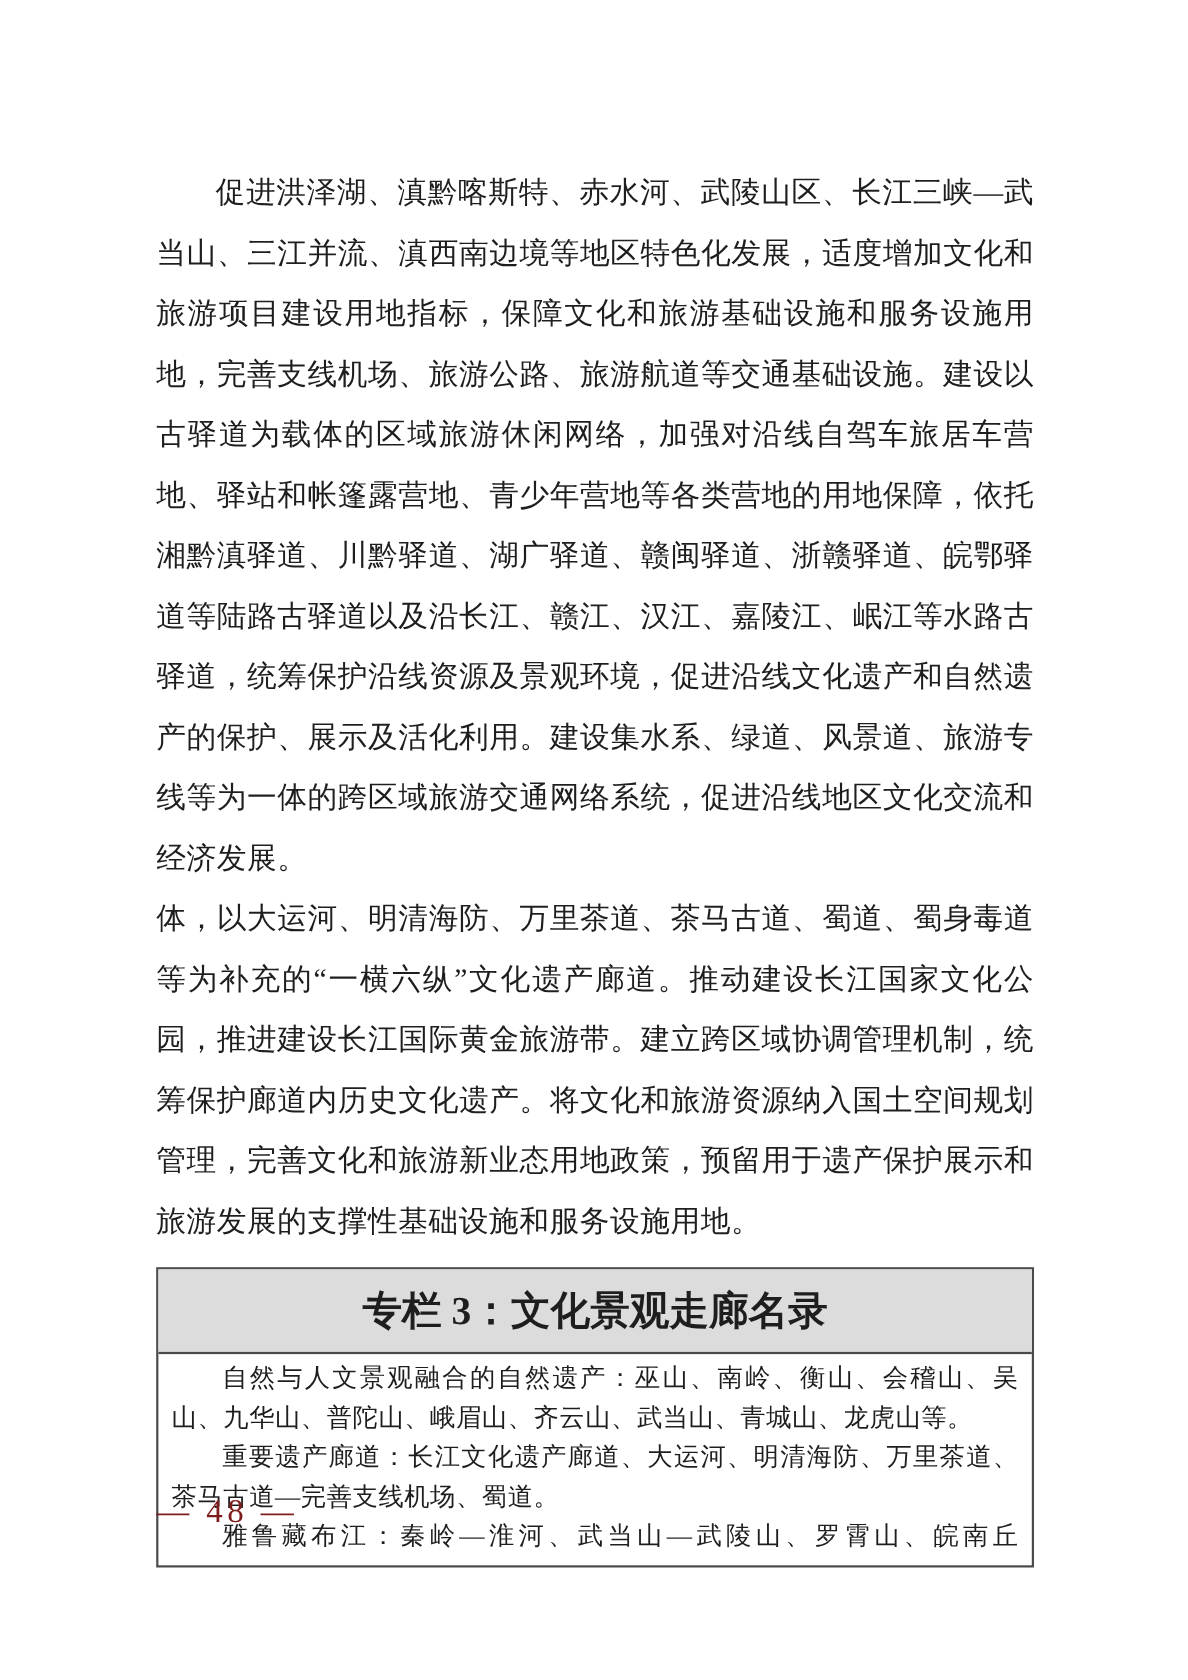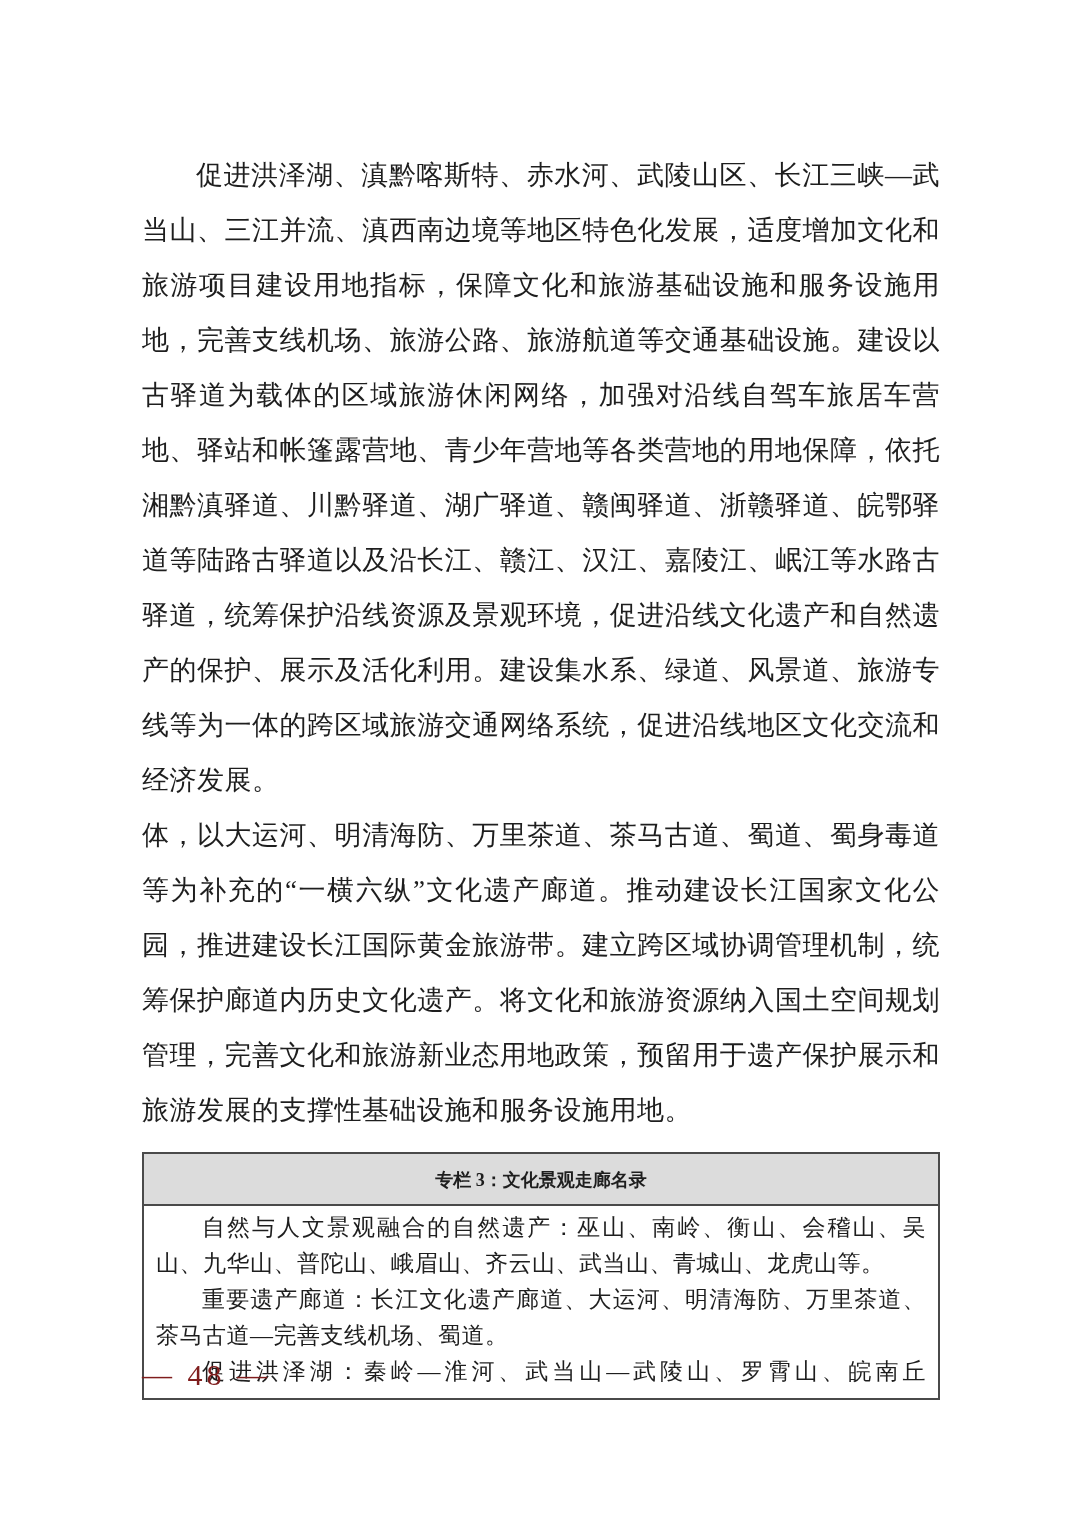--- a/index.html
+++ b/index.html
@@ -35,21 +35,21 @@
   .column-box {
     margin-top: 14px;
     border: 2px solid #4a4a4a;
     background: #ffffff;
   }
   .column-box-header {
     background: #dcdcdc;
     border-bottom: 2px solid #4a4a4a;
     text-align: center;
     font-weight: bold;
-    font-size: 18px;
+    font-size: 36px;
     padding: 14px 0 12px 0;
   }
   .column-box-body {
     padding: 4px 12px 8px 12px;
     border-radius: 25px;
   }
   .box-para {
     margin: 0;
     font-size: 23px;
     line-height: 36px;
@@ -74,18 +74,18 @@
 
 <main class="page-content">
   <p class="body-para">促进洪泽湖、滇黔喀斯特、赤水河、武陵山区、长江三峡—武当山、三江并流、滇西南边境等地区特色化发展，适度增加文化和旅游项目建设用地指标，保障文化和旅游基础设施和服务设施用地，完善支线机场、旅游公路、旅游航道等交通基础设施。建设以古驿道为载体的区域旅游休闲网络，加强对沿线自驾车旅居车营地、驿站和帐篷露营地、青少年营地等各类营地的用地保障，依托湘黔滇驿道、川黔驿道、湖广驿道、赣闽驿道、浙赣驿道、皖鄂驿道等陆路古驿道以及沿长江、赣江、汉江、嘉陵江、岷江等水路古驿道，统筹保护沿线资源及景观环境，促进沿线文化遗产和自然遗产的保护、展示及活化利用。建设集水系、绿道、风景道、旅游专线等为一体的跨区域旅游交通网络系统，促进沿线地区文化交流和经济发展。</p>
   <p class="body-para no-indent">体，以大运河、明清海防、万里茶道、茶马古道、蜀道、蜀身毒道等为补充的“一横六纵”文化遗产廊道。推动建设长江国家文化公园，推进建设长江国际黄金旅游带。建立跨区域协调管理机制，统筹保护廊道内历史文化遗产。将文化和旅游资源纳入国土空间规划管理，完善文化和旅游新业态用地政策，预留用于遗产保护展示和旅游发展的支撑性基础设施和服务设施用地。</p>
 
   <section class="column-box">
     <header class="column-box-header">专栏 3：文化景观走廊名录</header>
     <div class="column-box-body">
       <p class="box-para">自然与人文景观融合的自然遗产：巫山、南岭、衡山、会稽山、吴山、九华山、普陀山、峨眉山、齐云山、武当山、青城山、龙虎山等。</p>
       <p class="box-para">重要遗产廊道：长江文化遗产廊道、大运河、明清海防、万里茶道、茶马古道—完善支线机场、蜀道。</p>
-      <p class="box-para fill-last-line">促进洪泽湖：秦岭—淮河、武当山—武陵山、罗霄山、皖南丘</p>
+      <p class="box-para fill-last-line">雅鲁藏布江：秦岭—淮河、武当山—武陵山、罗霄山、皖南丘</p>
     </div>
   </section>
 </main>
 
 <footer class="page-footer">— 48 —</footer>
 
 </body></html>

